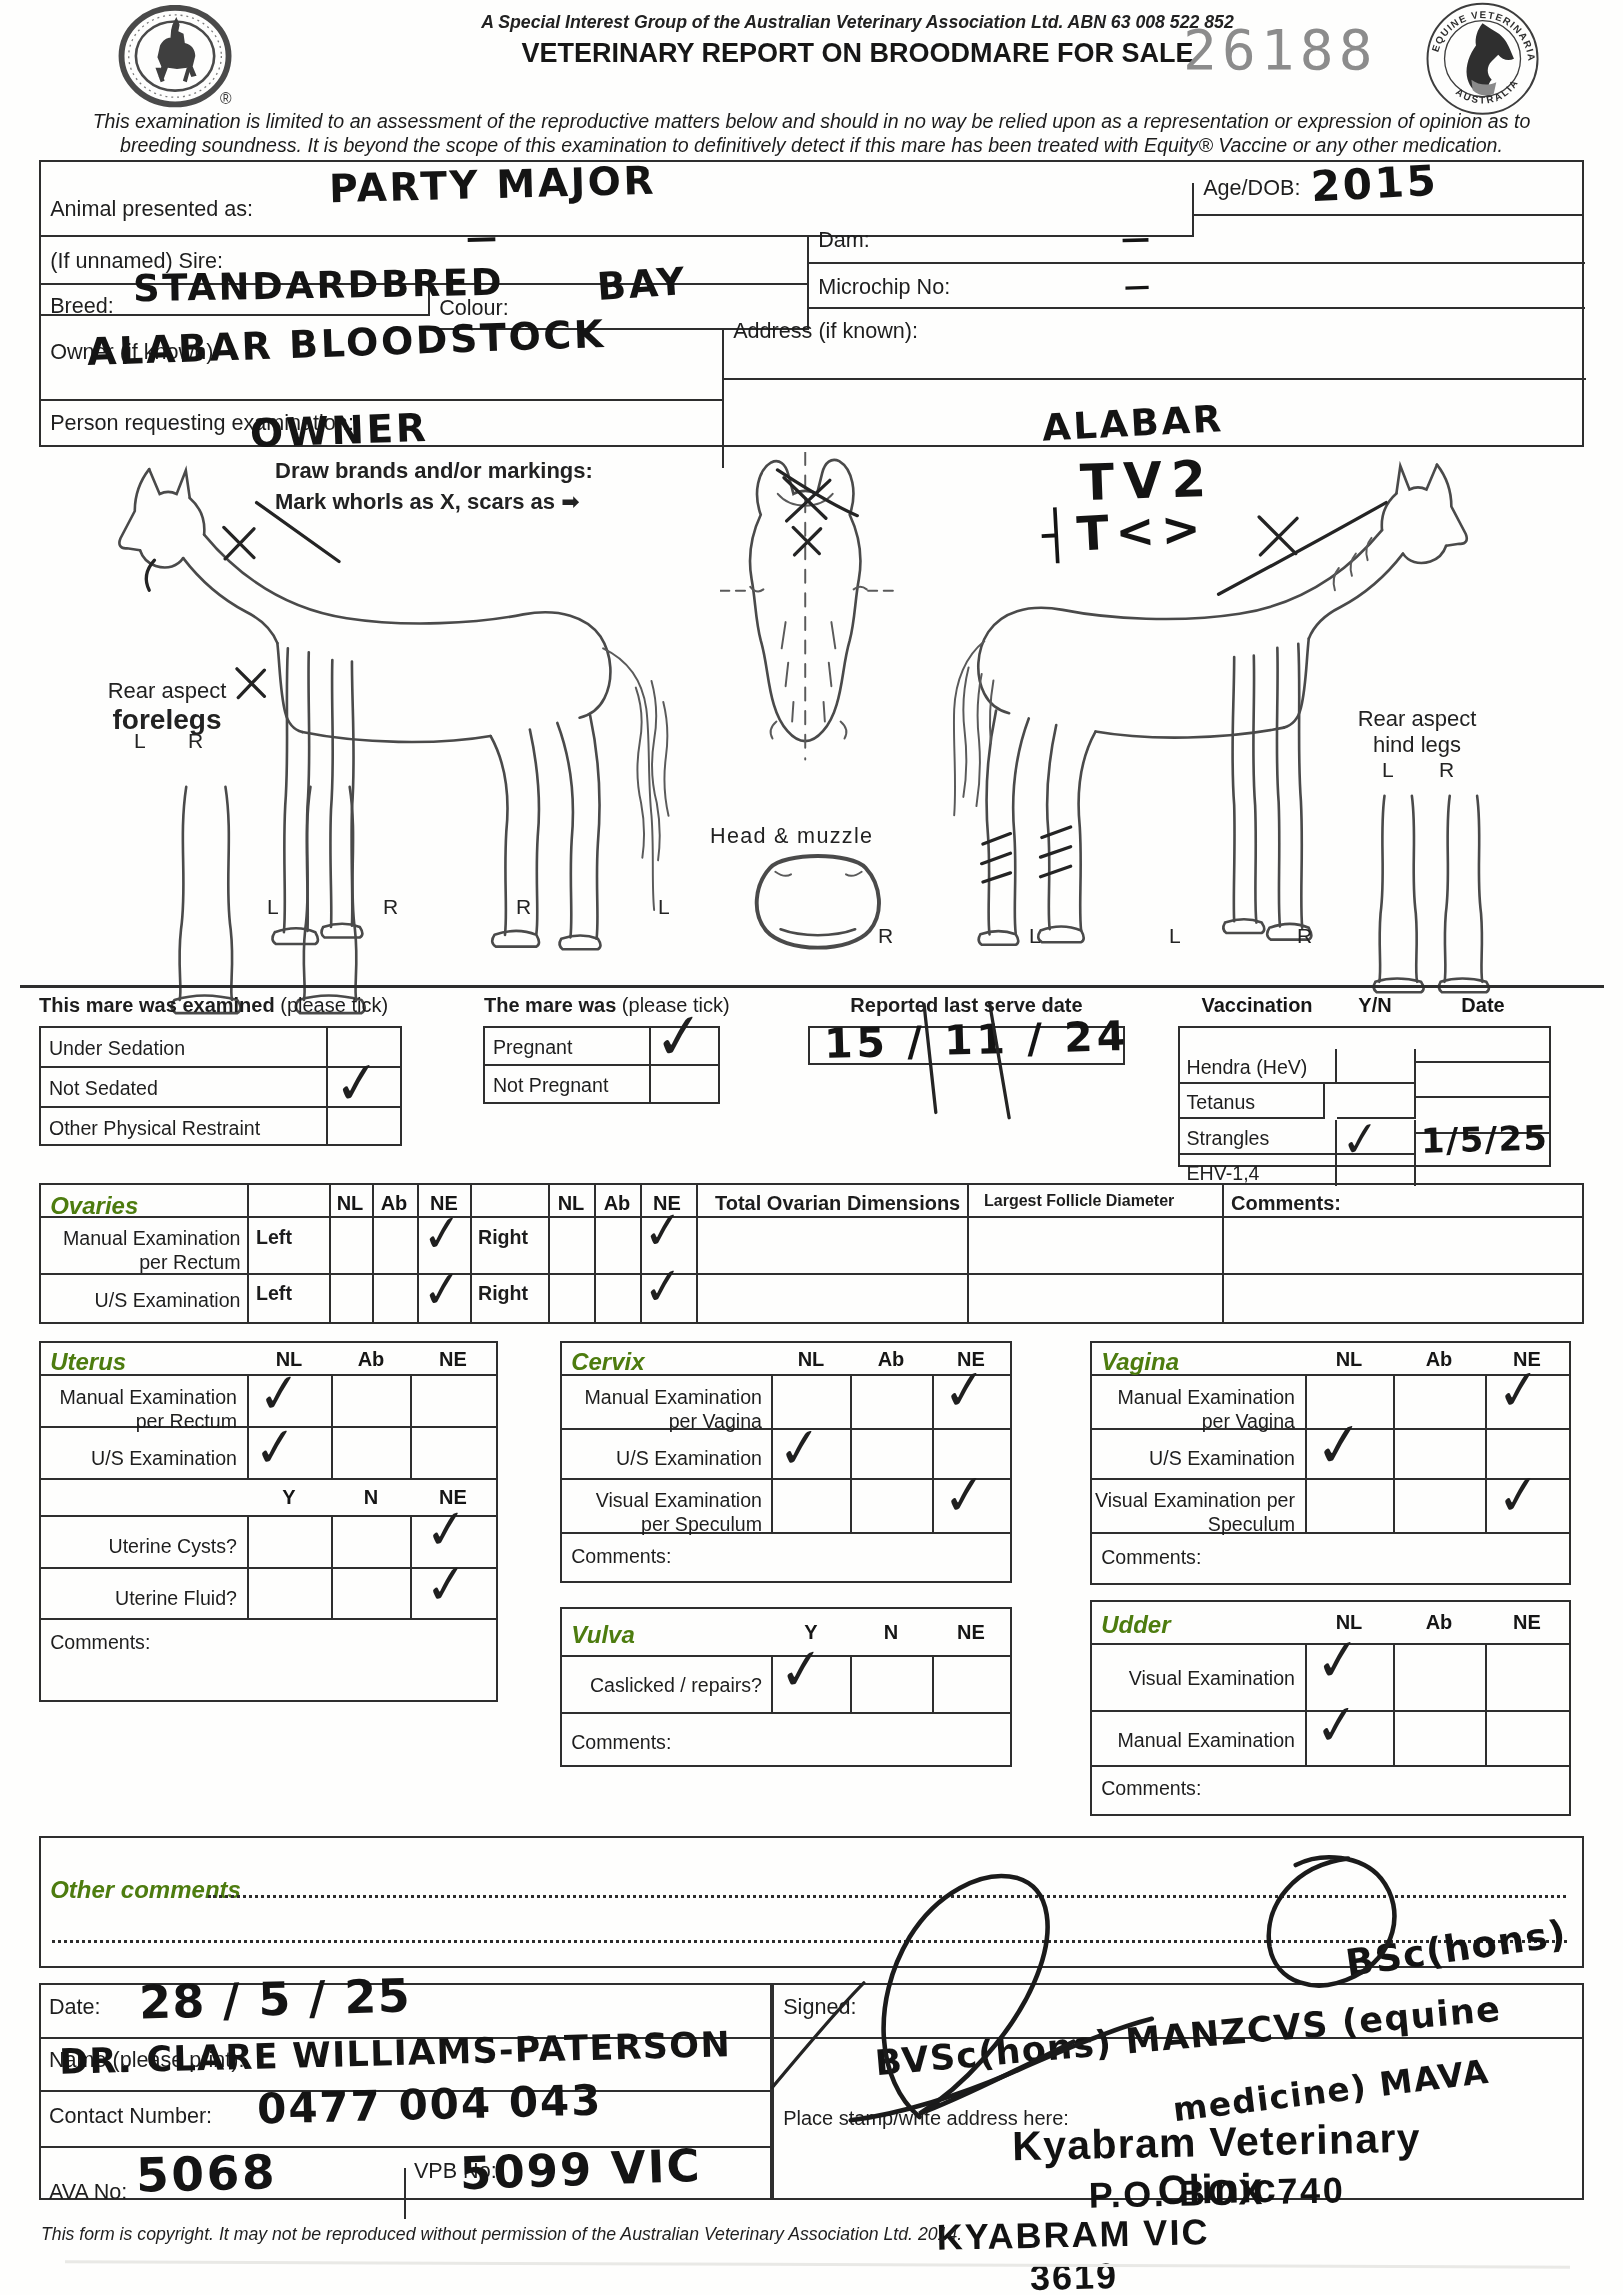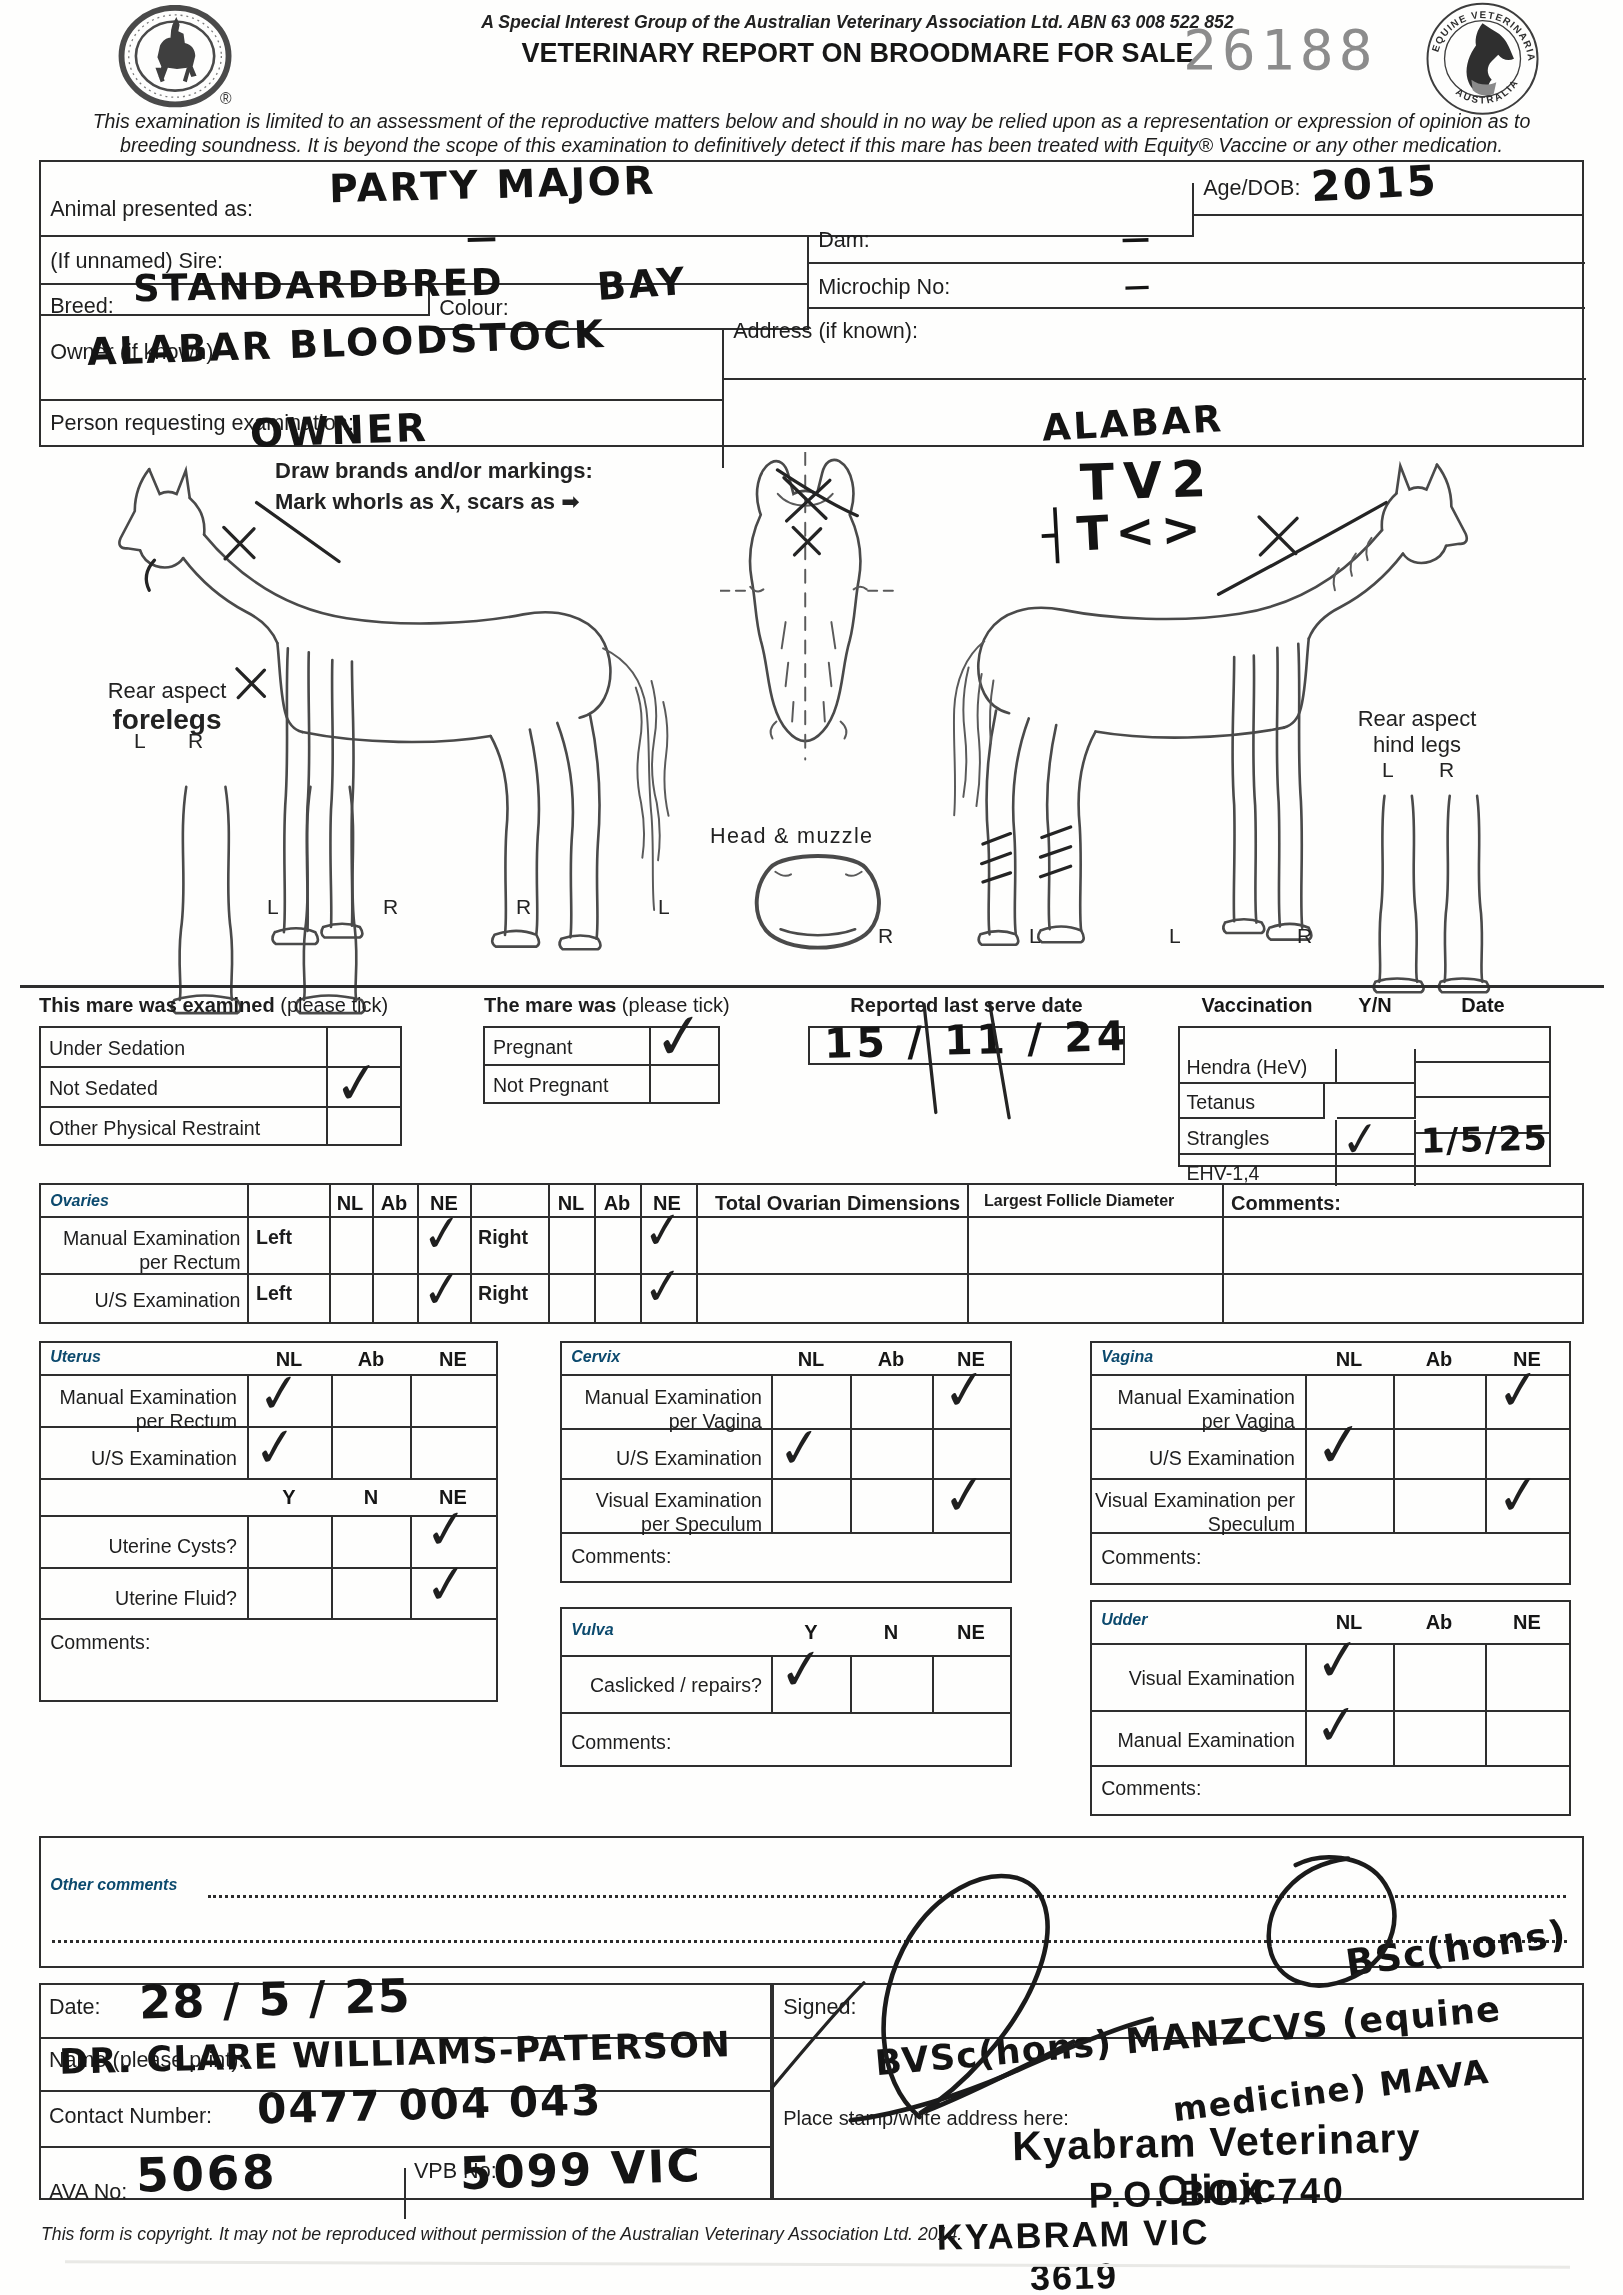--- a/index.html
+++ b/index.html
@@ -7,21 +7,21 @@
         font-family:"Liberation Sans",sans-serif;color:#1d1d1d;overflow:hidden;}
   .abs{position:absolute;}
   .tbl{position:absolute;border:2px solid #2e2e2e;box-sizing:border-box;}
   .c{position:absolute;box-sizing:border-box;}
   .br{border-right:2px solid #2e2e2e;margin-top:21px;}
   .bb{border-bottom:2px solid #2e2e2e;}
   .lbl{font-size:21.6px;color:#1e1e1e;}
   .lbl-sm{font-size:19.6px;color:#1e1e1e;}
   .bold{font-weight:bold;}
   .it{font-style:italic;}
-  .sec-title{font-weight:bold;font-style:italic;font-size:16px;color:#0c4a6e;}
+  .sec-title{font-weight:bold;font-style:italic;font-size:24px;color:#4d7c0f;}
   .colhead{position:absolute;font-weight:bold;font-size:20px;color:#161616;transform:translateX(-50%);}
   .rowlabel{font-size:19.6px;color:#1e1e1e;text-align:right;line-height:1.25;}
   .hw{position:absolute;font-family:"DejaVu Sans",sans-serif;color:#141414;white-space:nowrap;
       font-weight:600;letter-spacing:2.6px;transform:rotate(-1.5deg);line-height:1;}
   .tick{position:absolute;font-family:"DejaVu Sans",sans-serif;font-size:47px;font-weight:600;
         color:#1f1f1f;transform:rotate(-10deg) skewX(-6deg);line-height:1;}
   .dash{font-family:"DejaVu Sans",sans-serif;font-weight:bold;color:#141414;}
   .form-number{font-family:"DejaVu Sans Mono",monospace;font-size:56px;color:#8c8c8c;letter-spacing:5.2px;}
   .stamp{position:absolute;font-weight:bold;color:#121212;letter-spacing:1.3px;transform:rotate(-1.2deg);
          text-align:center;font-family:"Liberation Sans",sans-serif;}

